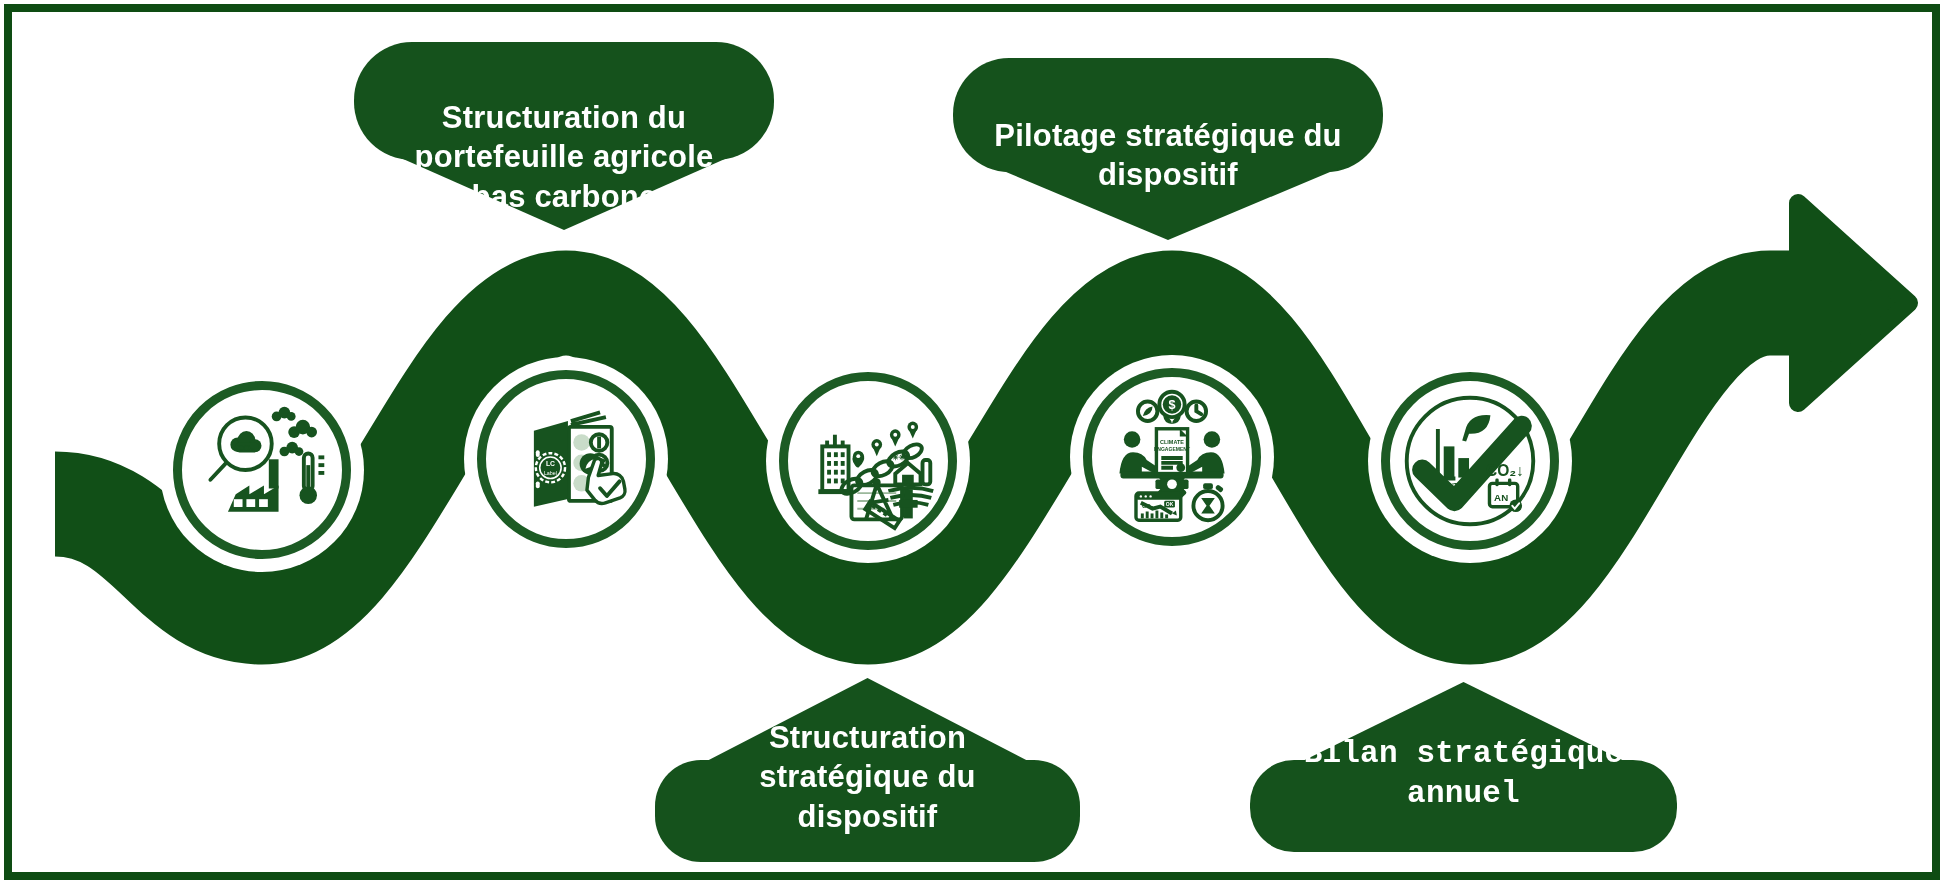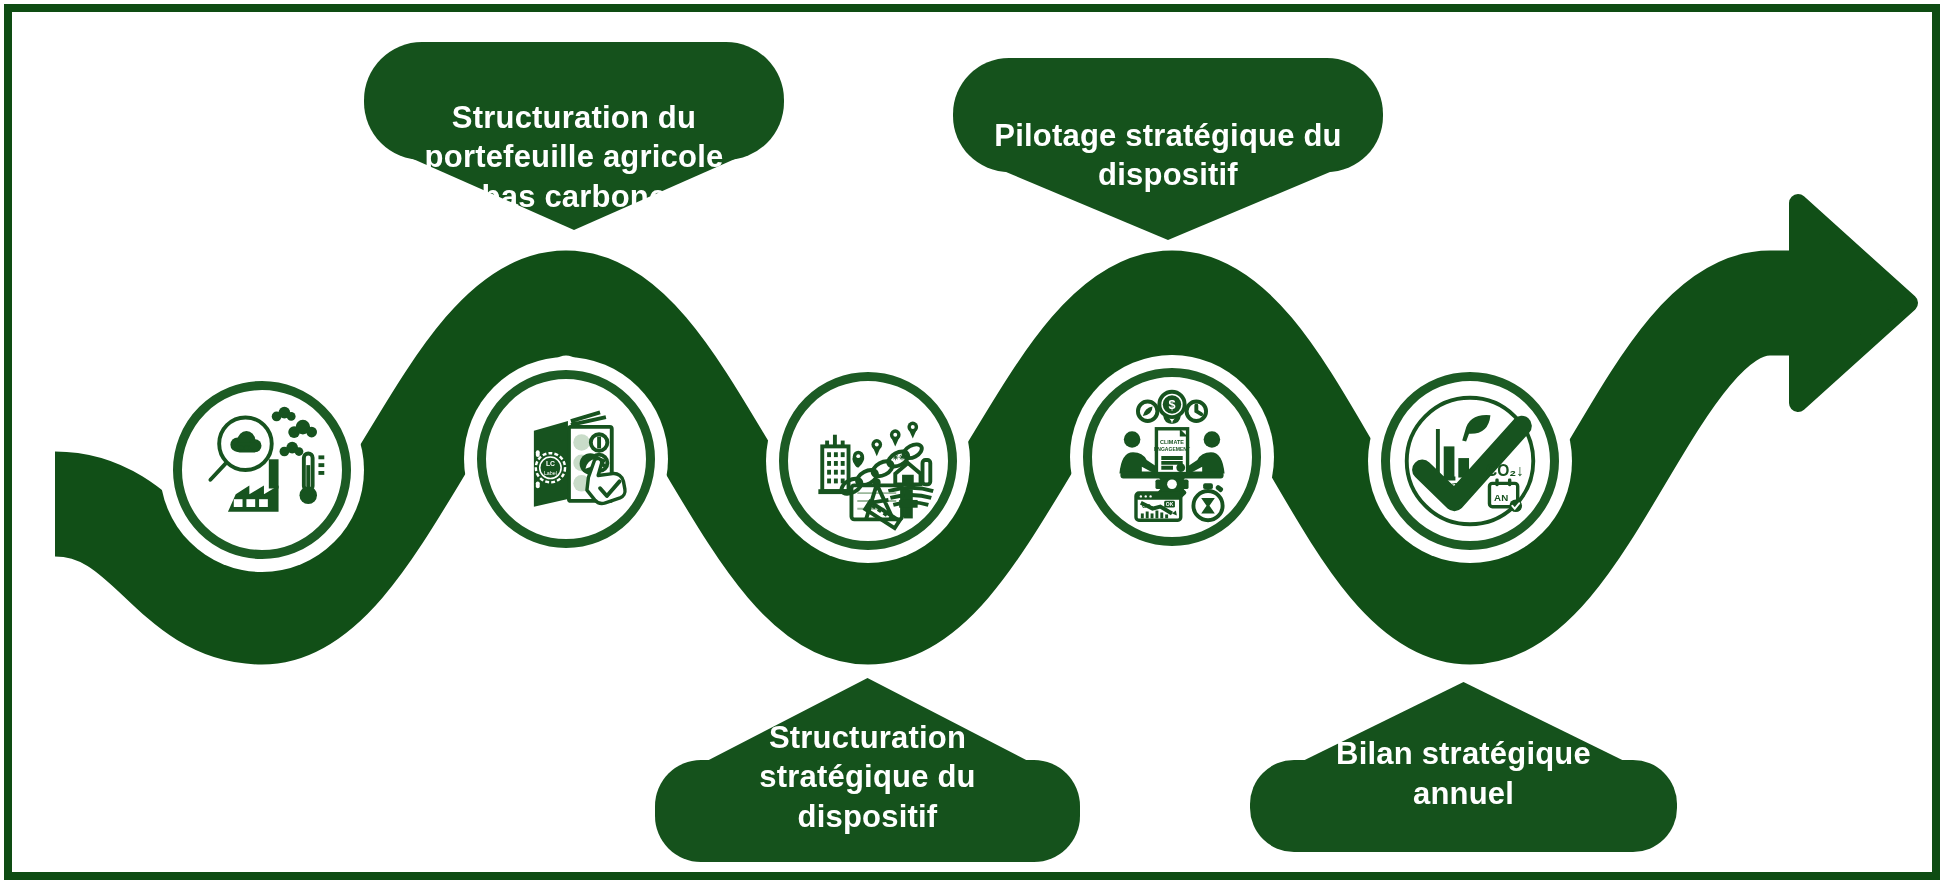--- a/index.html
+++ b/index.html
@@ -21,39 +21,39 @@
   
   .bubble{position:absolute;z-index:4;}
   .bubble .body{position:absolute;left:0;right:0;background:#15521C;}
   .bubble .tri{position:absolute;left:0;right:0;background:#15521C;}
   .bubble-top .tri{clip-path:polygon(9% 0,91% 0,50% 100%);}
   .bubble-bottom .tri{clip-path:polygon(50% 0,9% 100%,91% 100%);}
   .bubble .label{position:absolute;inset:0;display:flex;align-items:center;justify-content:center;
       color:#ffffff;font-weight:bold;font-size:31px;line-height:1.26;text-align:center;
       white-space:pre-line;letter-spacing:.2px;}
   
-  #b-structuration{left:364px;top:42px;width:420px;height:230px;}
+  #b-structuration{left:354px;top:42px;width:420px;height:230px;}
   #b-structuration .body{top:0;height:118px;border-radius:58px;}
   #b-structuration .tri{top:112px;height:76px;}
   #b-pilotage{left:953px;top:58px;width:430px;height:224px;}
   #b-pilotage .body{top:0;height:114px;border-radius:56px;}
   #b-pilotage .tri{top:108px;height:74px;}
   #b-pilotage .label{padding-bottom:30px;text-align:center;}
   #b-diagnostic{left:58px;top:682px;width:435px;height:165px;}
   #b-diagnostic .tri{top:0;height:88px;}
   #b-diagnostic .body{top:80px;height:85px;border-radius:44px;}
   #b-diagnostic .label{padding-top:12px;}
   #b-architecture{left:655px;top:678px;width:425px;height:184px;}
   #b-architecture .tri{top:0;height:90px;}
   #b-architecture .body{top:82px;height:102px;border-radius:46px;}
   #b-architecture .label{padding-top:14px;}
   #b-bilan{left:1250px;top:682px;width:427px;height:170px;}
   #b-bilan .tri{top:0;height:86px;}
   #b-bilan .body{top:78px;height:92px;border-radius:44px;}
-  #b-bilan .label{padding-top:13px;}
+  #b-bilan .label{padding-top:13px;font-family:Liberation Mono, monospace;}
   
   #m1{left:173px;top:381px;}
   #m2{left:477px;top:370px;}
   #m3{left:779px;top:372px;}
   #m4{left:1083px;top:368px;}
   #m5{left:1381px;top:372px;}
 </style>
 </head>
 <body>
 

